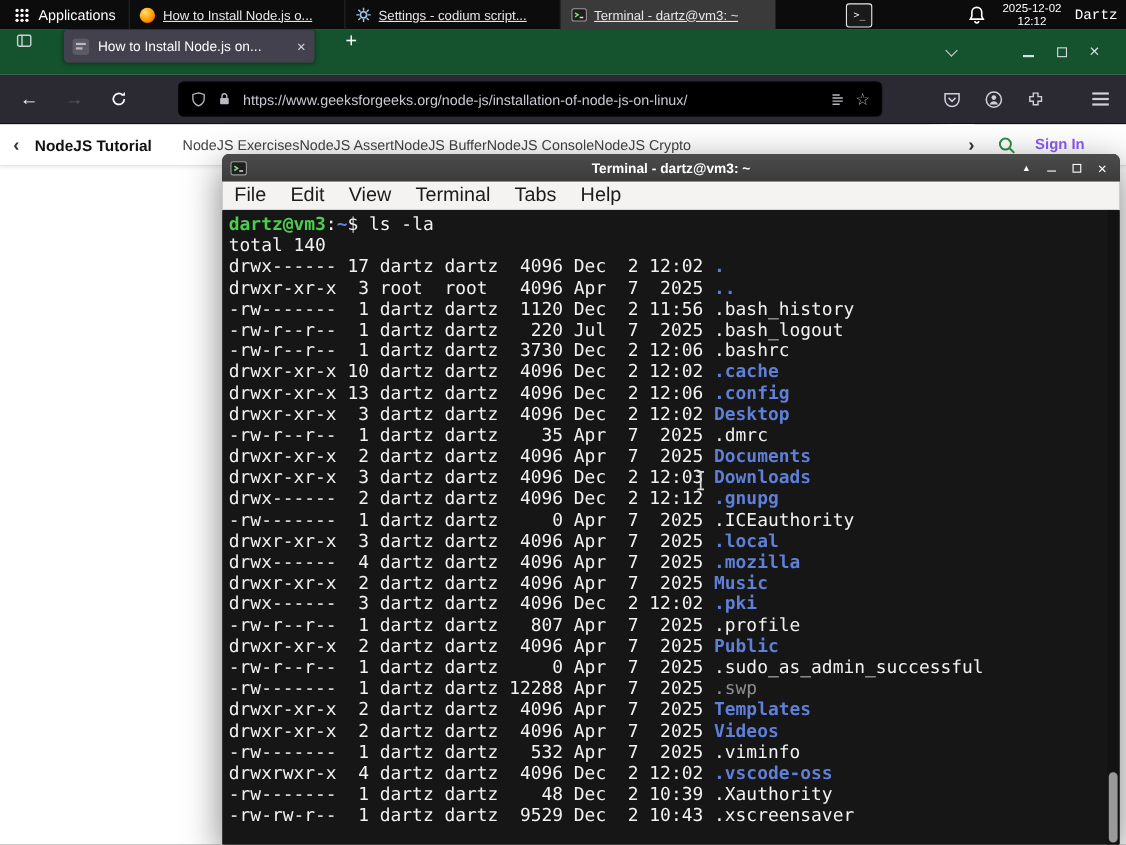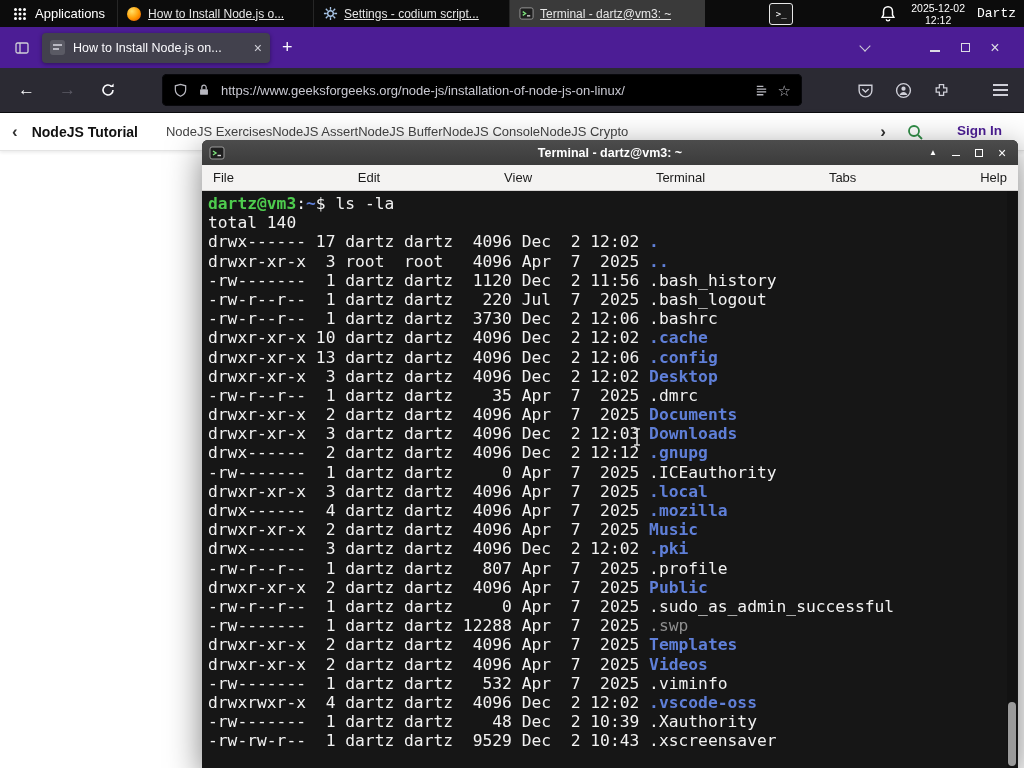--- a/index.html
+++ b/index.html
@@ -23,22 +23,22 @@
   .panel-spacer{flex:1;}
   .tray-ico{width:22px;height:20px;border:1.5px solid #e8e8e8;border-radius:3px;background:#1a1a1a;
     display:flex;align-items:center;justify-content:center;font-size:9px;color:#fff;
     font-family:"DejaVu Sans Mono",monospace;}
   .fixed-gap{width:86px;}
   .bell{width:18px;height:18px;margin-right:14px;}
   .clock{text-align:center;font-size:10.5px;line-height:12px;margin-right:12px;color:#fff;}
   .panel-user{font-size:13px;margin-right:8px;font-family:Liberation Mono, monospace;}
 
   
-  .tabbar{position:absolute;left:0;top:27px;width:1024px;height:41px;background:#4c1d95;
-    display:flex;align-items:center;z-index:5;}
+  .tabbar{position:absolute;left:0;top:27px;width:1024px;height:41px;background:#14532d;
+    display:flex;z-index:5;gap:16px;}
   .ffview{margin-left:12px;width:20px;height:20px;display:flex;align-items:center;justify-content:center;}
   .tab{margin-left:10px;width:228px;height:30px;background:#42414d;border-radius:4px;
     display:flex;align-items:center;gap:8px;padding:0 8px;color:#fbfbfe;font-size:12.5px;
     box-shadow:0 1px 4px rgba(0,0,0,.4);box-sizing:border-box;}
   .tab-favicon{width:15px;height:15px;border-radius:3px;background:#5a5a64;flex:none;position:relative;}
   .tab-favicon:before{content:"";position:absolute;left:3px;top:4px;width:9px;height:2px;background:#b9b9c2;}
   .tab-favicon:after{content:"";position:absolute;left:3px;top:8px;width:6px;height:2px;background:#b9b9c2;}
   .tab-title{flex:1;overflow:hidden;white-space:nowrap;}
   .tab-close{color:#d0d0d8;font-size:14px;line-height:1;}
   .newtab{margin-left:12px;color:#fbfbfe;font-size:18px;font-weight:400;}
@@ -72,38 +72,38 @@
     border-bottom:1px solid #e4e4e4;box-shadow:0 2px 3px rgba(0,0,0,.07);
     display:flex;align-items:center;font-size:13px;color:#444;z-index:6;box-sizing:border-box;}
   .gfg-chevl{margin-left:12px;font-size:17px;font-weight:bold;color:#333;}
   .gfg-active{margin-left:14px;font-size:14px;font-weight:bold;color:#111;white-space:nowrap;}
   .gfg-items{margin-left:28px;display:flex;white-space:nowrap;overflow:hidden;width:575px;}
   .gfg-item{white-space:nowrap;}
   .gfg-chevr{position:absolute;right:138px;top:0;height:38px;width:46px;display:flex;align-items:center;
     justify-content:flex-end;font-size:17px;font-weight:bold;color:#333;
     background:linear-gradient(to right, rgba(255,255,255,0), #fff 55%);}
   .gfg-search{position:absolute;right:100px;top:10px;width:18px;height:18px;color:var(--gfg-green);}
-  .gfg-signin{position:absolute;right:22px;top:10px;font-size:13.5px;font-weight:600;color:#4c1d95;}
+  .gfg-signin{position:absolute;right:38px;top:10px;font-size:13.5px;font-weight:600;color:#8b5cf6;}
 
   
   .termwin{position:absolute;left:202px;top:140px;width:816px;height:628px;z-index:10;
     border-radius:6px 6px 0 0;box-shadow:0 10px 34px rgba(0,0,0,.5);background:#161616;}
   .termbar{position:absolute;left:0;top:0;right:0;height:25px;border-radius:6px 6px 0 0;
     background:linear-gradient(#4c4c4c,#3b3b3b);display:flex;align-items:center;color:#fff;}
   .termbar-ico{margin-left:7px;width:16px;height:16px;}
   .term-title{position:absolute;left:0;right:0;text-align:center;font-size:12.5px;font-weight:bold;
     color:#fff;pointer-events:none;}
   .termbar-btns{margin-left:auto;display:flex;align-items:center;gap:7px;margin-right:8px;}
   .tbb{width:16px;height:16px;display:flex;align-items:center;justify-content:center;color:#fff;}
   .tbb-shade{font-size:8px;}
   .tbb-minbar{width:8px;height:1.6px;background:#fff;margin-top:6px;}
   .tbb-maxsq{width:8px;height:8px;border:1.4px solid #fff;box-sizing:border-box;}
   .tbb-x{font-size:14px;line-height:1;}
   .menubar{position:absolute;left:0;top:25px;right:0;height:26px;background:#f4f3f2;
-    border-bottom:1px solid #d6d4d2;display:flex;align-items:center;color:#1b1b1b;font-size:13px;box-sizing:border-box;justify-content:space-between;}
+    border-bottom:1px solid #d6d4d2;display:flex;align-items:center;color:#1b1b1b;font-size:18px;box-sizing:border-box;}
   .menu-item{padding:0 11px;}
   .term-body{position:absolute;left:1px;right:1px;top:51px;bottom:0;background:#161616;overflow:hidden;
     padding:3px 0 0 5px;font-family:"DejaVu Sans Mono",monospace;font-size:16.3px;line-height:19.2px;color:#f2f2f2;}
   .t-line{white-space:pre;height:19.2px;}
   .t-user{color:var(--term-green);font-weight:bold;}
   .t-path{color:var(--term-blue);font-weight:bold;}
   .t-cmd{margin-left:1ch;}
   .t-dir{color:var(--term-blue);font-weight:bold;}
   .t-file{color:#f2f2f2;}
   .t-dim{color:var(--term-dim);}

